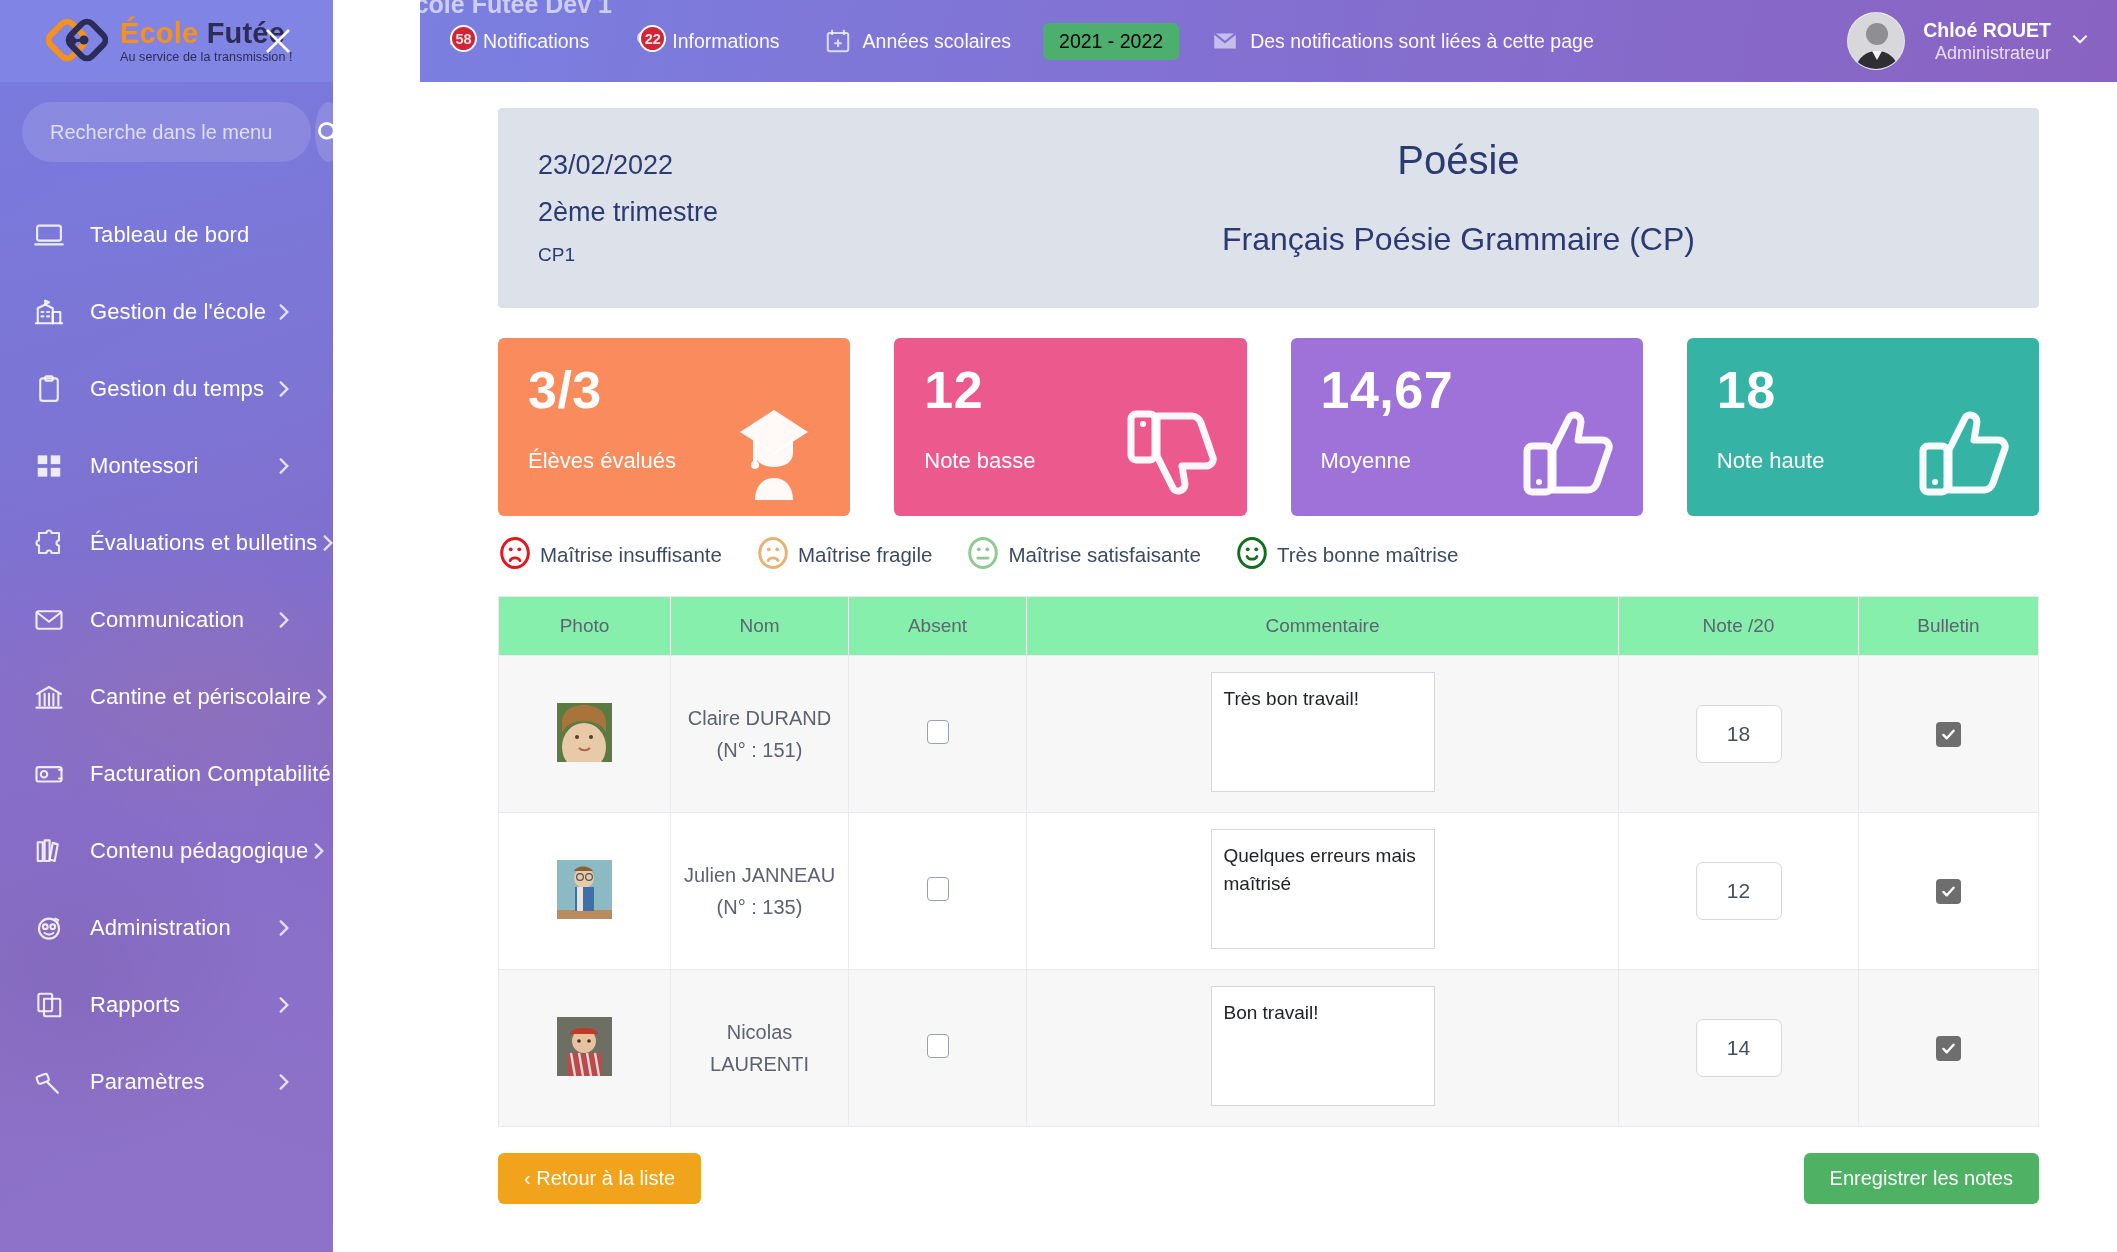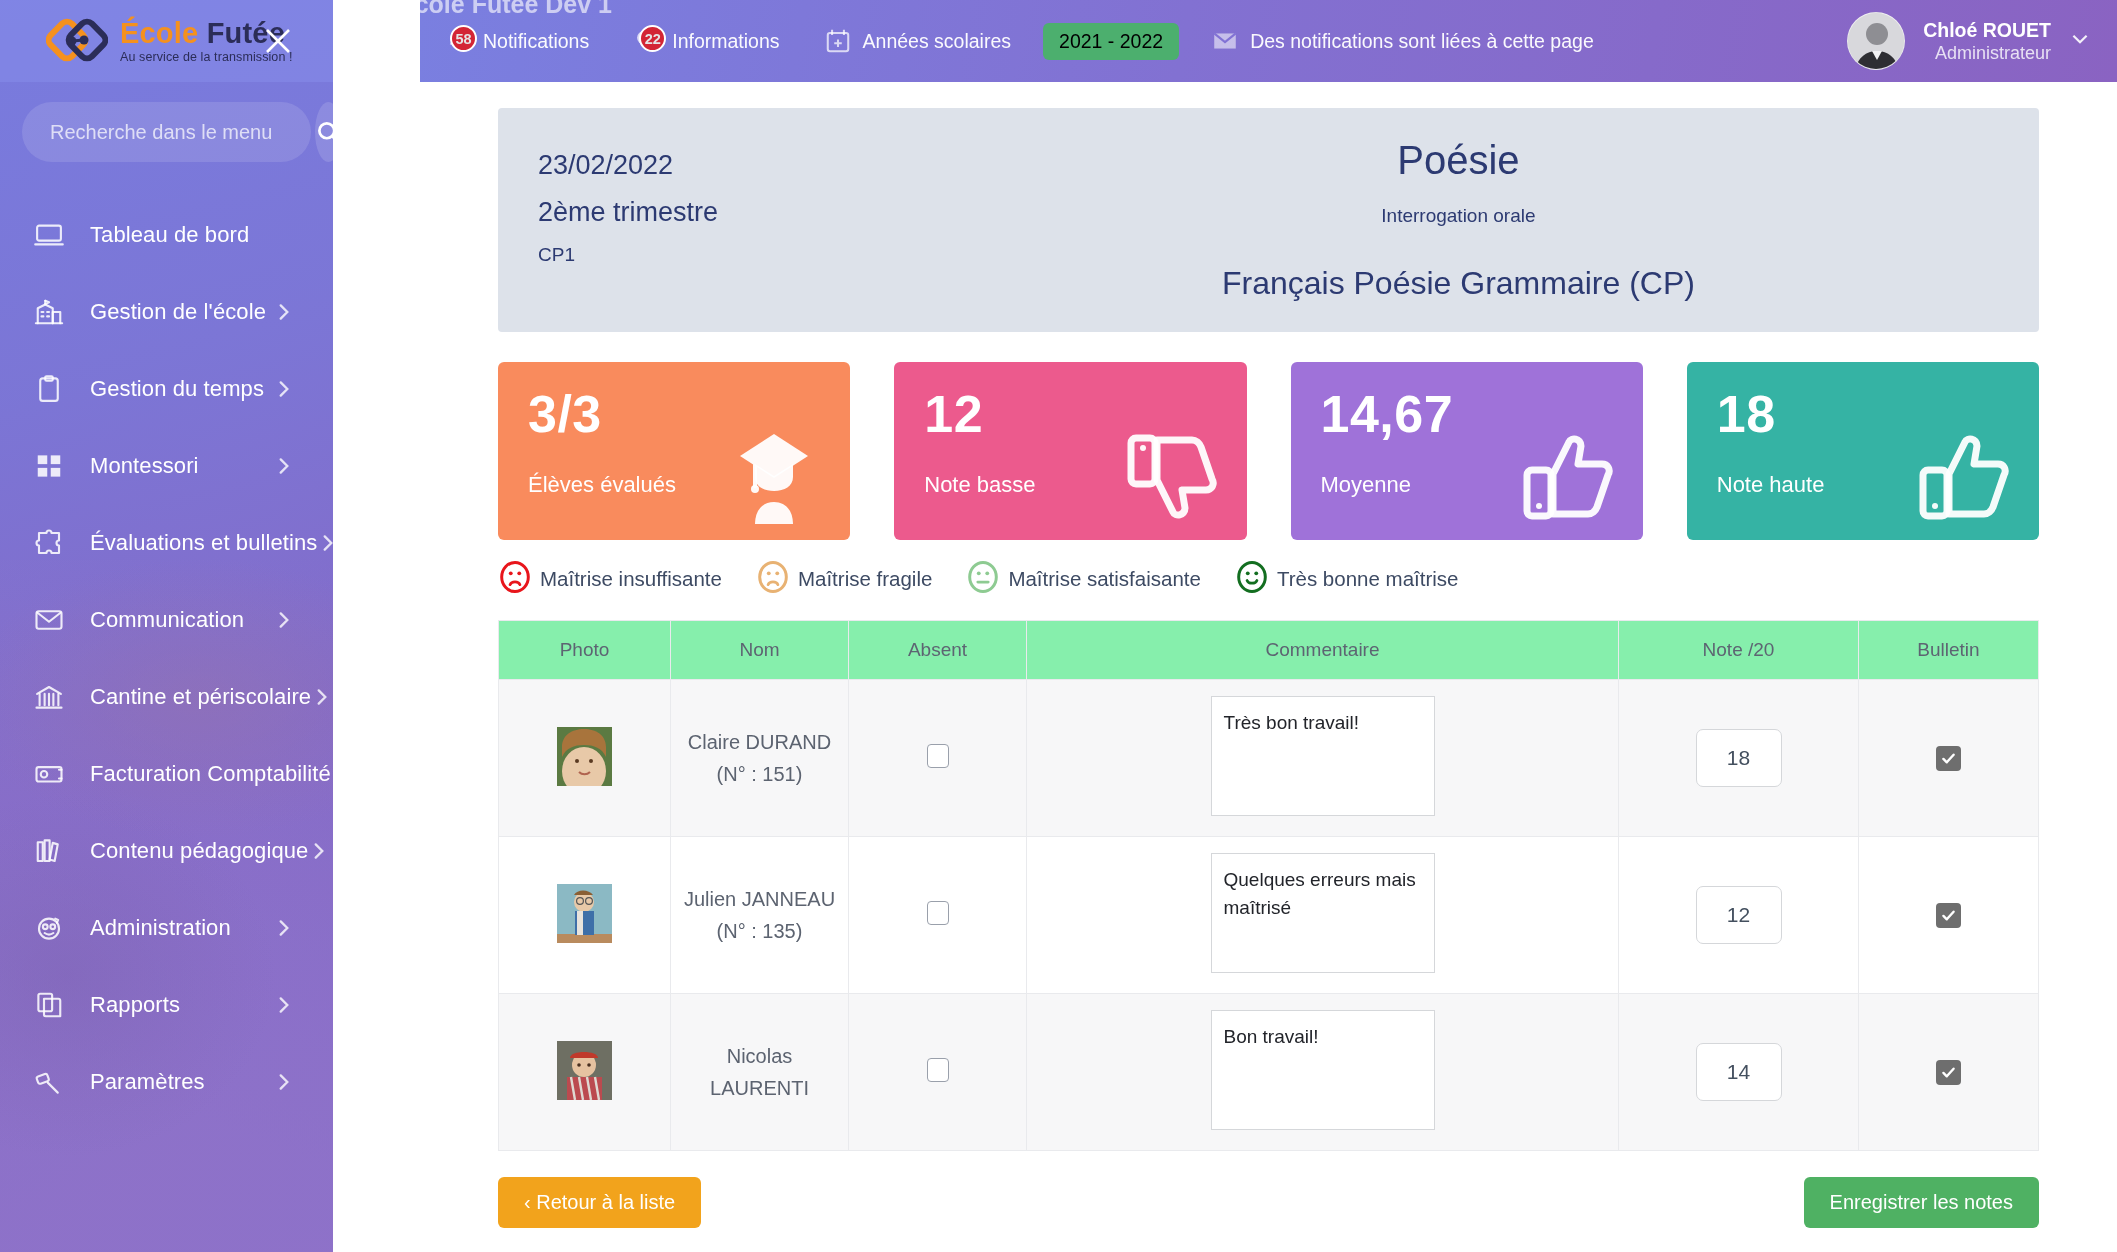--- a/index.html
+++ b/index.html
@@ -524,21 +524,20 @@
   <main id="main">
 
     <section id="eval-header">
       <div id="eh-left">
         <div id="eh-date">23/02/2022</div>
         <div id="eh-term">2ème trimestre</div>
         <div id="eh-class">CP1</div>
       </div>
       <div id="eh-center">
         <div id="eh-title">Poésie</div>
-        <div id="eh-subtitle">Interrogation orale</div>
         <div id="eh-course">Français Poésie Grammaire (CP)</div>
       </div>
     </section>
 
     <section id="stats">
         <div class="stat-card" style="background: rgb(249, 139, 93);">
           <div class="stat-value">3/3</div>
           <div class="stat-label">Élèves évalués</div>
           <span class="stat-icon"><svg viewBox="0 0 100 100" width="100" height="100" fill="currentColor">
               <path d="M50 8 L84 30 L50 52 L16 30 Z"></path>

